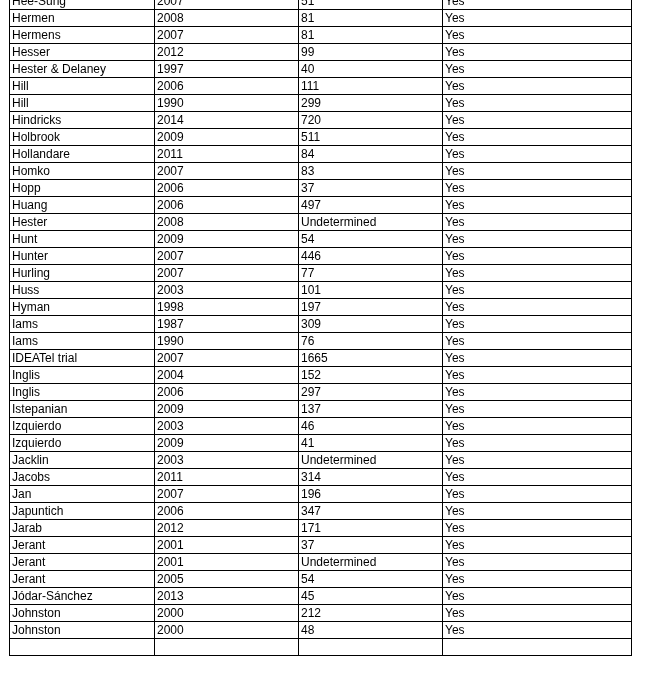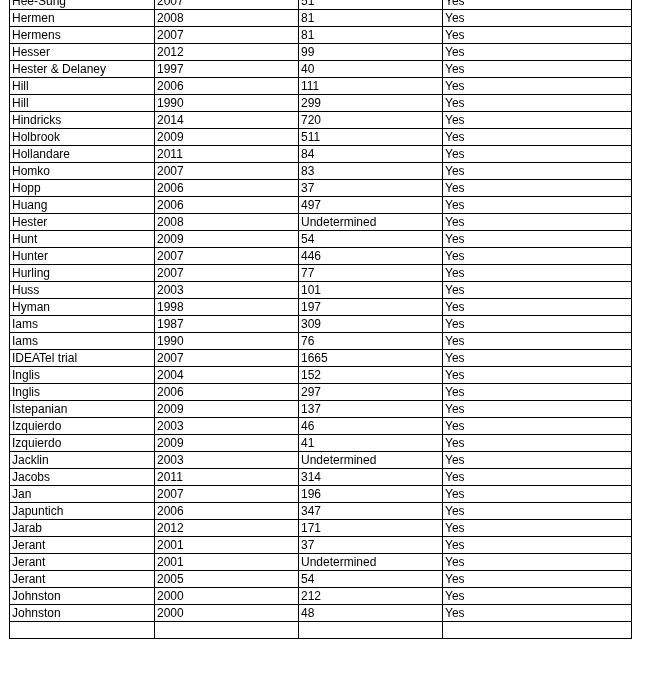--- a/index.html
+++ b/index.html
@@ -234,20 +234,26 @@
           <td class="c3">Undetermined</td>
           <td class="c4">Yes</td>
         </tr>
         <tr>
           <td class="c1">Jerant</td>
           <td class="c2">2005</td>
           <td class="c3">54</td>
           <td class="c4">Yes</td>
         </tr>
         <tr>
+          <td class="c1">Jódar-Sánchez</td>
+          <td class="c2">2013</td>
+          <td class="c3">45</td>
+          <td class="c4">Yes</td>
+        </tr>
+        <tr>
           <td class="c1">Johnston</td>
           <td class="c2">2000</td>
           <td class="c3">212</td>
           <td class="c4">Yes</td>
         </tr>
         <tr>
           <td class="c1">Johnston</td>
           <td class="c2">2000</td>
           <td class="c3">48</td>
           <td class="c4">Yes</td>

